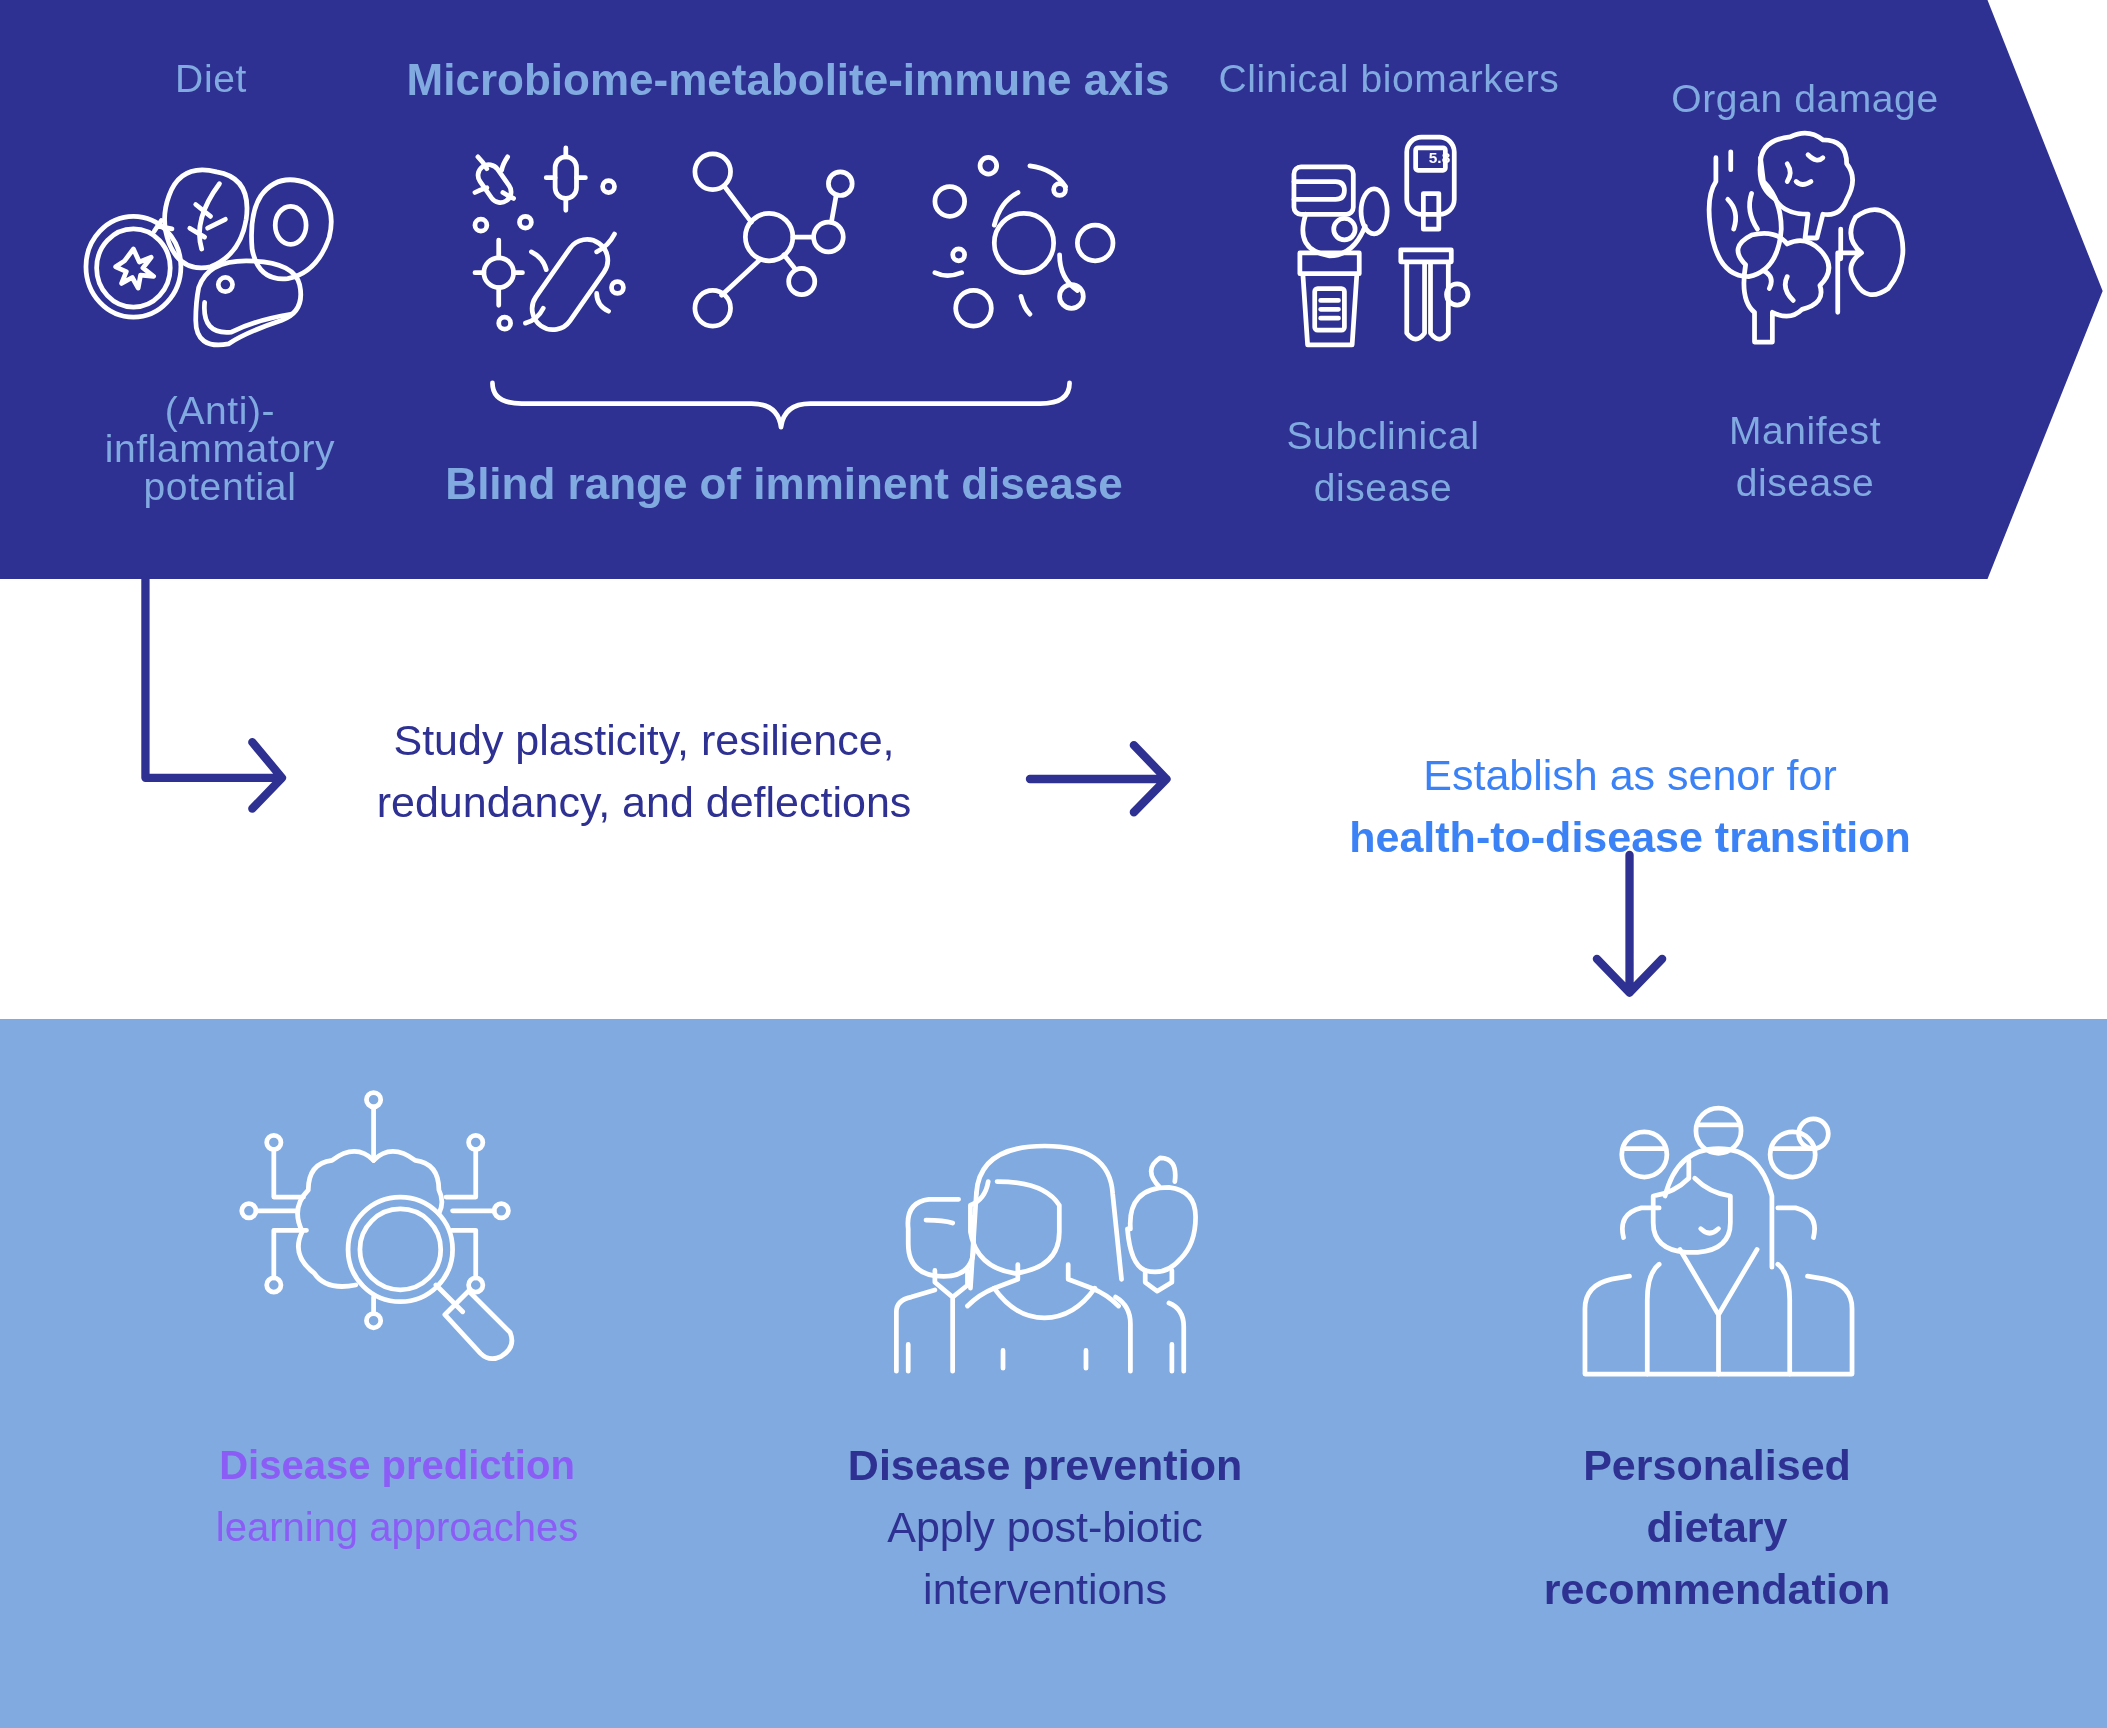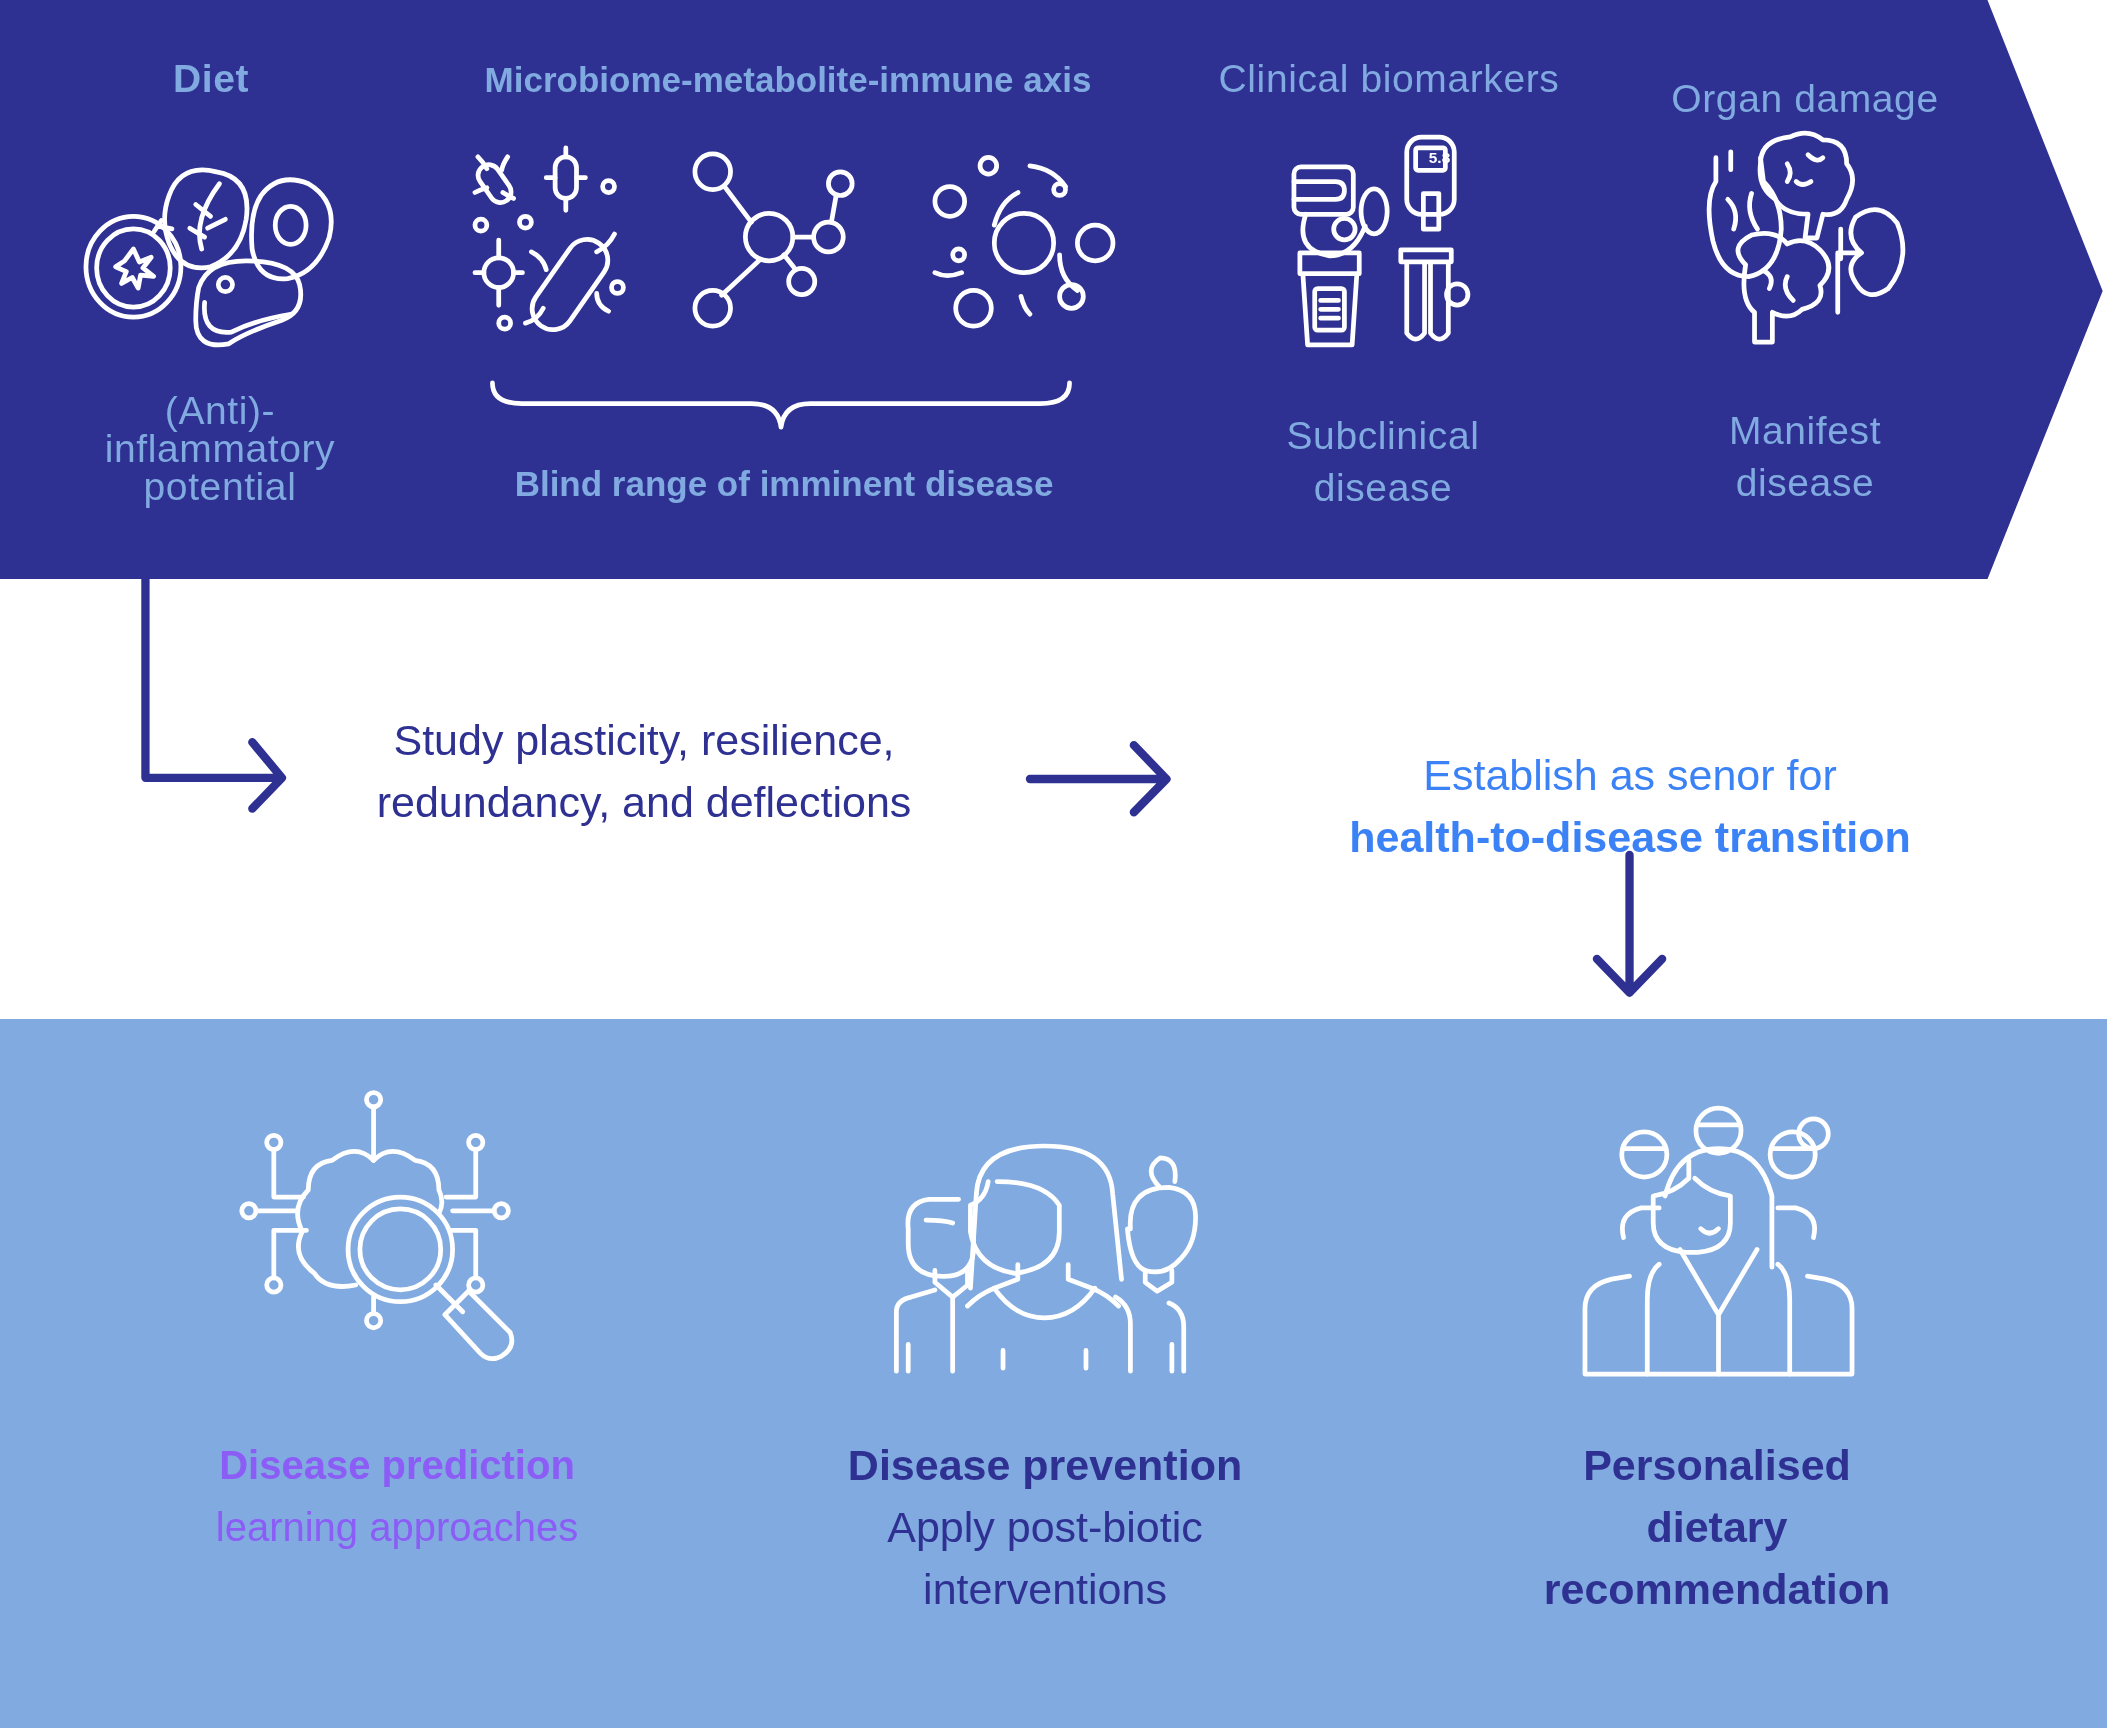--- a/index.html
+++ b/index.html
@@ -3,35 +3,35 @@
 <meta charset="utf-8">
 <style>
   html, body { margin:0; padding:0; }
   body { width:2108px; height:1729px; position:relative; overflow:hidden; background:#ffffff;
          font-family:"Liberation Sans", "DejaVu Sans", sans-serif; }
   .abs { position:absolute;margin-left:8px; }
   #banner { position:absolute; left:0; top:0; width:2108px; height:579px; }
   #band { position:absolute; left:0; top:1019px; width:2108px; height:709px; background:#80AAE0; }
   .ctext { position:absolute; text-align:center; transform:translateX(-50%); white-space:nowrap; }
   .lt { color:#80AAE0; font-weight:300; font-size:39px; line-height:39px; letter-spacing:0.6px; }
-  .lb { color:#80AAE0; font-weight:700; font-size:35px; line-height:42px; }
+  .lb { color:#80AAE0; font-weight:700; font-size:44px; line-height:42px; }
   .nv { color:#2E3192; font-size:43px; line-height:62px; font-weight:300; }
   .nvb { color:#2E3192; font-size:43px; line-height:62px; font-weight:700; }
   svg.ic { position:absolute; overflow:visible; }
   svg.ic * { fill:none; stroke:#ffffff; stroke-width:8; stroke-linecap:round; stroke-linejoin:round; }
   svg.arr * { fill:none; stroke:#2E3192; stroke-width:14; stroke-linecap:round; stroke-linejoin:round; }
 </style>
 </head>
 <body>
 
 <svg id="banner" viewBox="0 0 3551 975" width="2108" height="579">
   <polygon points="0,0 3348,0 3542,490 3348,975 0,975" fill="#2E3192"></polygon>
 </svg>
 
-<div class="ctext lt" style="left:211px; top:59px;font-weight:bold;">Diet</div>
+<div class="ctext lt" style="left:211px; top:59px;">Diet</div>
 <svg class="ic" style="left:83px; top:160px;" width="267" height="178" viewBox="0 0 450 300">
 
   <ellipse cx="85" cy="180" rx="80" ry="85"></ellipse>
   <ellipse cx="85" cy="182" rx="62" ry="66"></ellipse>
   <path d="M70 170 l15 -20 l10 22 l20 -8 l-14 18 l18 14 l-22 -2 l-4 22 l-10 -18 l-18 10 l8 -20 l-18 -8 z"></path>
   <path d="M120 120 l12 -18 M128 112 l22 4"></path>
 
   <path d="M145 60 q20 -55 80 -40 q60 10 50 80 q-10 60 -60 80 q-50 10 -70 -40 q-15 -40 0 -80z"></path>
   <path d="M200 150 q-15 -50 30 -110 M215 95 l-25 -20 M210 115 l30 -15 M205 130 l-25 -15"></path>
 

